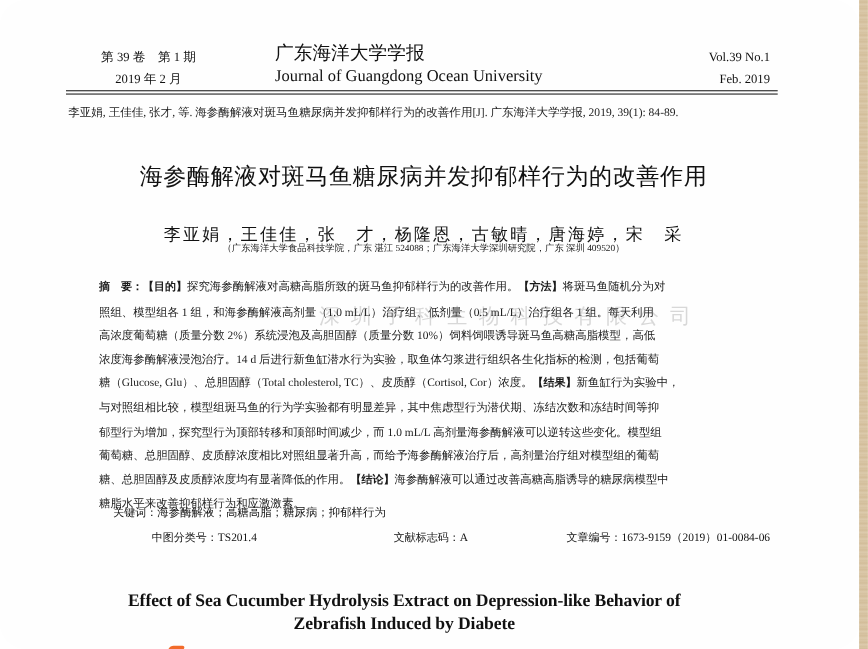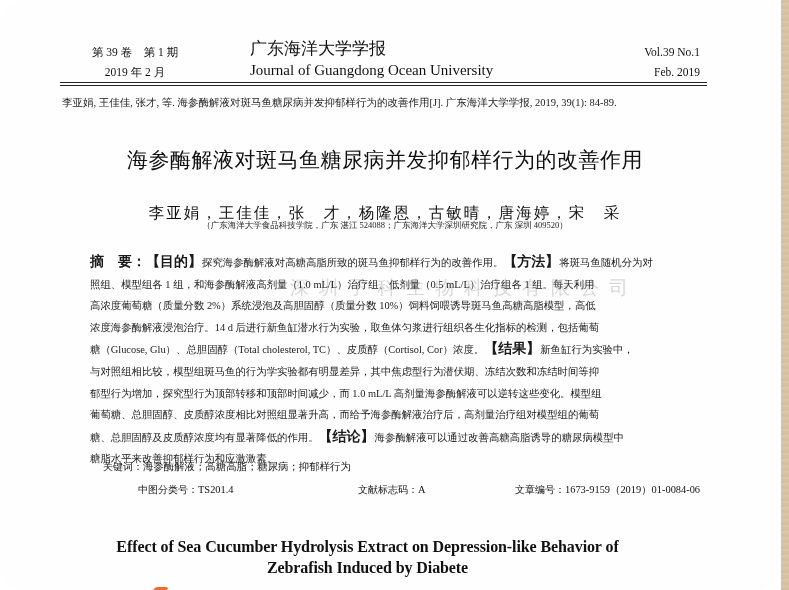--- a/index.html
+++ b/index.html
@@ -21,22 +21,22 @@
     .hdr-rule { position: absolute; left: 60px; top: 82px; width: 647px; height: 4px; border-top: 1.5px solid #222; border-bottom: 1px solid #222; }
 
     .citation { position: absolute; left: 62px; top: 96px; width: 650px; font-size: 10.5px; line-height: 14px; white-space: nowrap; font-family: "Liberation Serif", serif; color: #222; }
 
     .title-cn { position: absolute; left: 60px; top: 146px; width: 650px; text-align: center; font-size: 21px; line-height: 28px; font-family: "DejaVu Sans", sans-serif; font-weight: normal; letter-spacing: 0.5px; }
     .authors { position: absolute; left: 60px; top: 190px; width: 650px; text-align: center; font-size: 15.5px; line-height: 22px; letter-spacing: 2px; font-family: "DejaVu Serif", serif; margin-top: 12px; }
     .affil { position: absolute; left: 60px; top: 219px; width: 650px; text-align: center; font-size: 8.5px; line-height: 12px; color: #222; font-family: "Liberation Serif", serif; }
 
     .abstract { position: absolute; left: 90px; top: 251px; width: 592px; font-size: 10.4px; line-height: 21.6px; font-family: "Liberation Serif", serif; color: #1a1a1a; text-align: justify; }
     .abstract .line { display: block; white-space: nowrap; overflow: hidden; }
-    .abstract .label { font-family: "DejaVu Sans", sans-serif; font-weight: bold; font-size: 14px; }
-    .abstract .tag { font-family: Liberation Sans, sans-serif; font-size: 14px; font-weight: bold; }
+    .abstract .label { font-family: "DejaVu Sans", sans-serif; font-weight: bold; font-size: 10px; }
+    .abstract .tag { font-family: Liberation Mono, monospace; font-size: 10px; font-weight: bold; }
 
     .keywords { position: absolute; left: 90px; top: 459px; width: 592px; font-size: 10.4px; line-height: 16px; font-family: "Liberation Serif", serif; margin-left: 13px; }
     .keywords .label { font-family: "DejaVu Sans", sans-serif; font-size: 10px; }
 
     .meta-row { position: absolute; left: 90px; top: 482px; width: 592px; font-size: 10.4px; line-height: 16px; font-family: "Liberation Serif", serif; }
     .meta-row span.item { position: absolute; top: 0; white-space: nowrap; }
     .meta-row .label { font-family: "DejaVu Sans", sans-serif; font-size: 10px; margin-left: 48px; }
     .doi-row { position: absolute; left: 90px; top: 502px; width: 592px; font-size: 10.4px; line-height: 16px; font-family: "Liberation Serif", serif; }
     .doi-row .label { font-weight: bold; }
 

